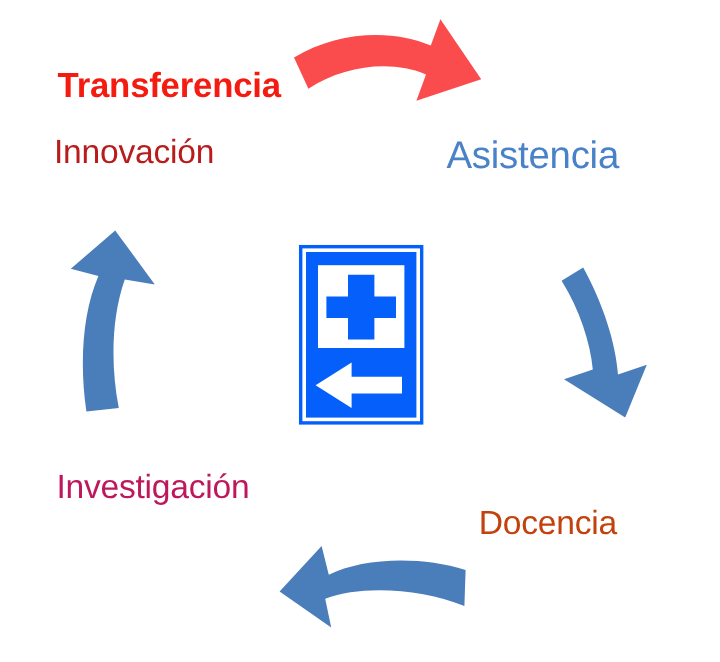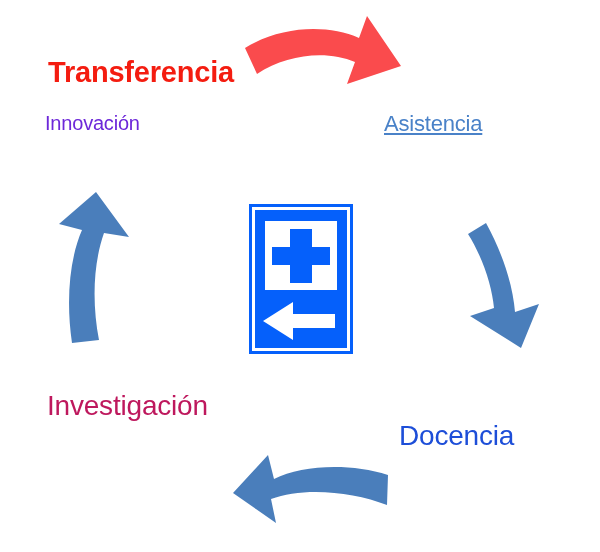--- a/index.html
+++ b/index.html
@@ -27,45 +27,44 @@
   #label-transferencia {
     left: 48px;
     top: 58px;
     font-size: 29px;
     font-weight: bold;
     color: #F41C10;
   }
   #label-innovacion {
     left: 45px;
     top: 113px;
-    font-size: 20px;
+    font-size: 28px;
     font-weight: normal;
-    color: #6d28d9;
+    color: #b91c1c;
   }
   #label-asistencia {
-    left: 384px;
+    left: 372px;
     top: 113px;
-    font-size: 22px;
+    font-size: 32px;
     font-weight: normal;
     color: #4A82C8;
-    text-decoration: underline;
   }
   #label-investigacion {
     left: 47px;
     top: 392px;
     font-size: 28px;
     font-weight: normal;
     color: #be185d;
   }
   #label-docencia {
     left: 399px;
     top: 422px;
     font-size: 28px;
     font-weight: normal;
-    color: #1d4ed8;
+    color: #c2410c;
   }
 
   
   .arrow-svg {
     position: absolute;
     display: block;
   }
   #arrow-top    { left: 243px; top: 12px;  width: 160px; height: 96px; }
   #arrow-right  { left: 465px; top: 190px; width: 115px; height: 160px; }
   #arrow-bottom { left: 230px; top: 437px; width: 160px; height: 95px; }

